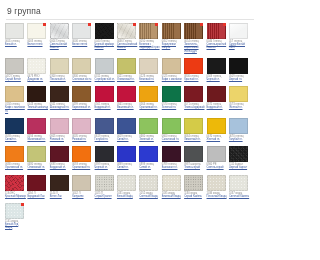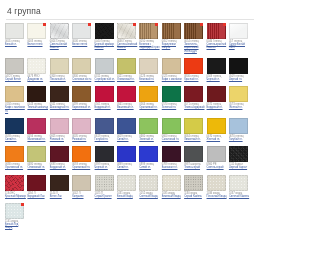--- a/index.html
+++ b/index.html
@@ -116,21 +116,21 @@
   .tex-gloss{
     background-image:linear-gradient(150deg, rgba(255,255,255,.85) 0%, rgba(255,255,255,0) 55%);
   }
 </style>
 </head>
 <body>
 
 <div id="page">
 
   <div class="header">
-    <h1>4 группа</h1>
+    <h1>9 группа</h1>
   </div>
   <div class="hrule"></div>
 
   <div class="grid" id="grid">
       <div class="cell">
         <div class="sw-wrap">
           <div class="sw" style="background-color: rgb(230, 231, 228);"></div>
         </div>
         <div class="code">0001 глянец</div>
         <a class="name">Белый гл.</a>

